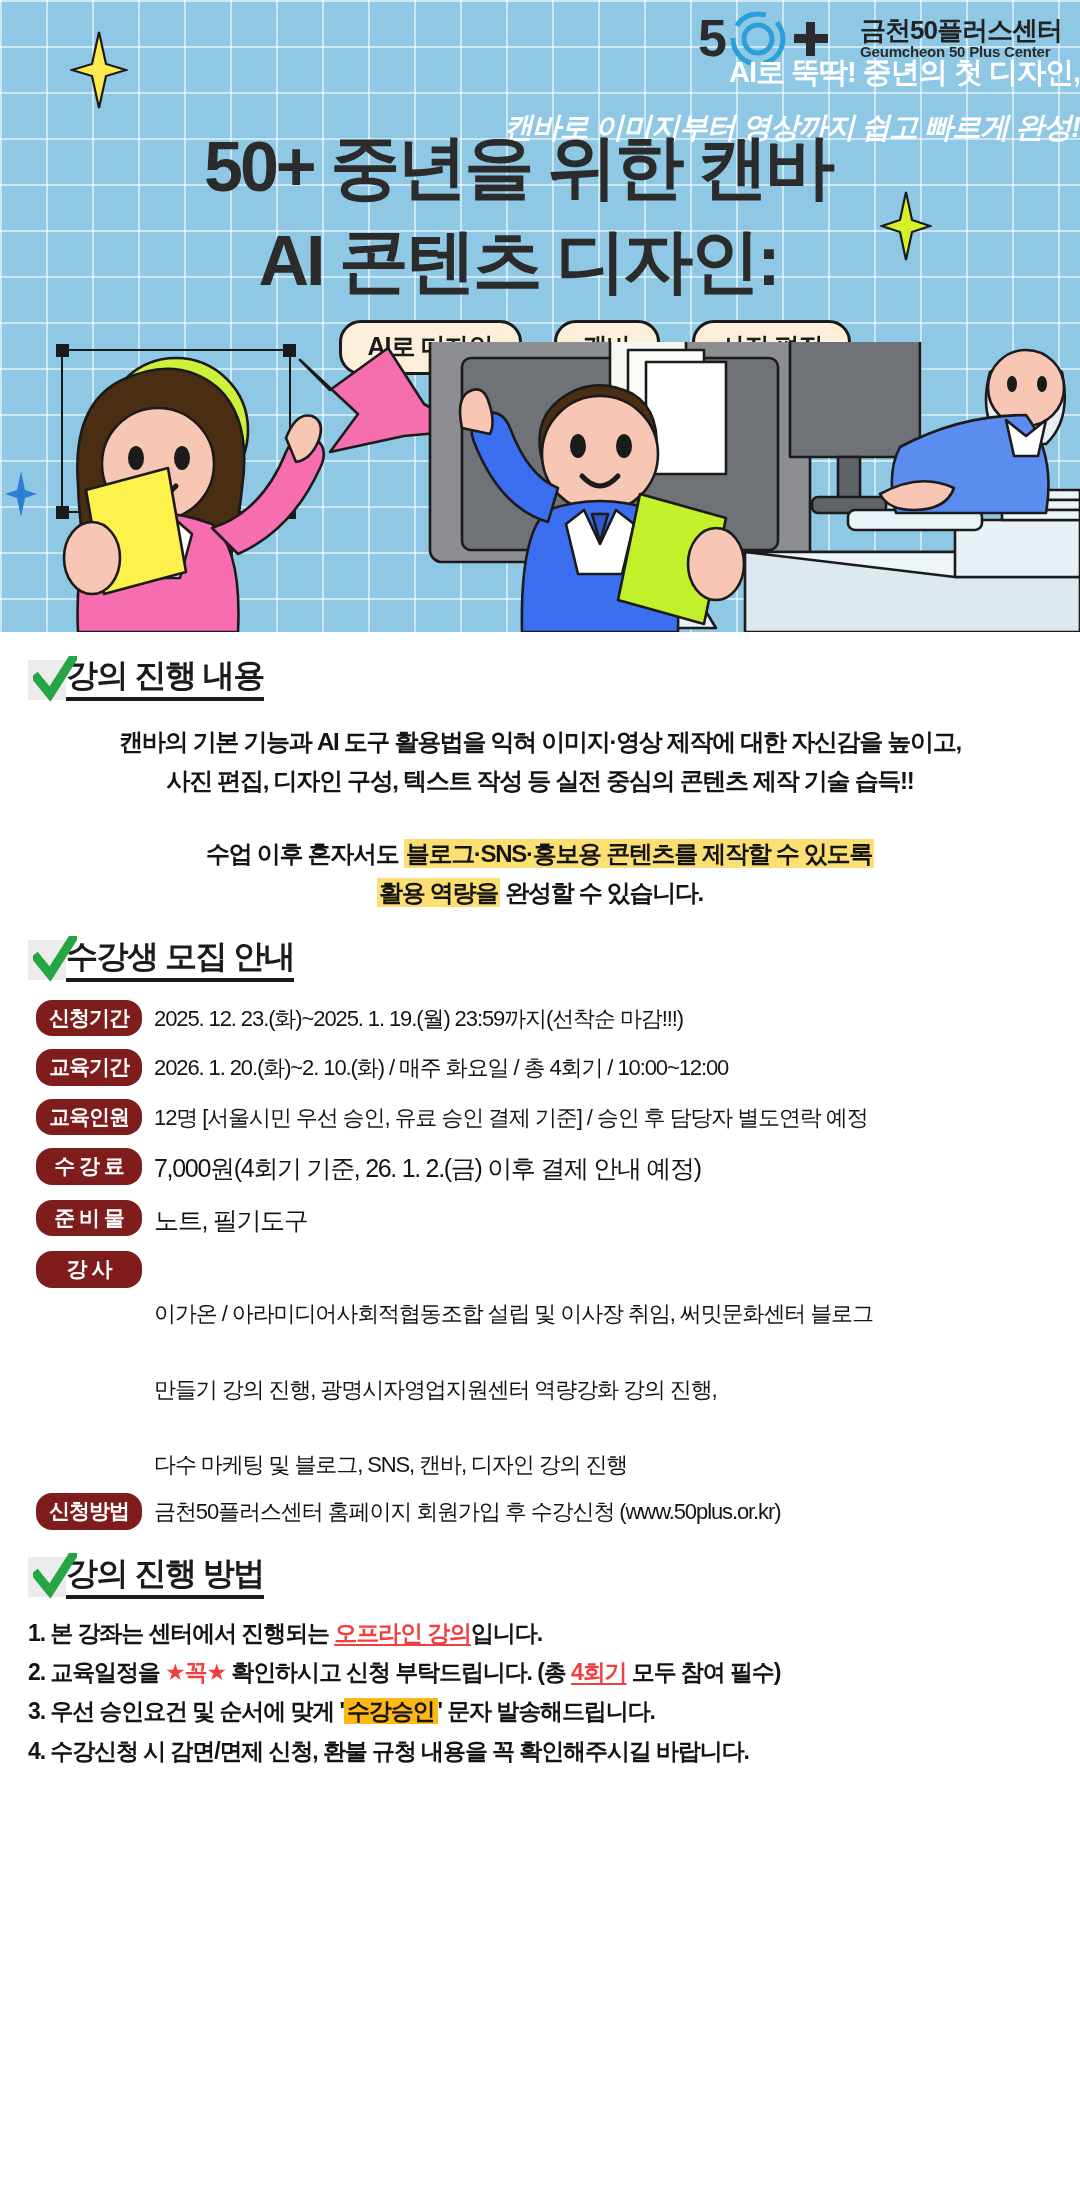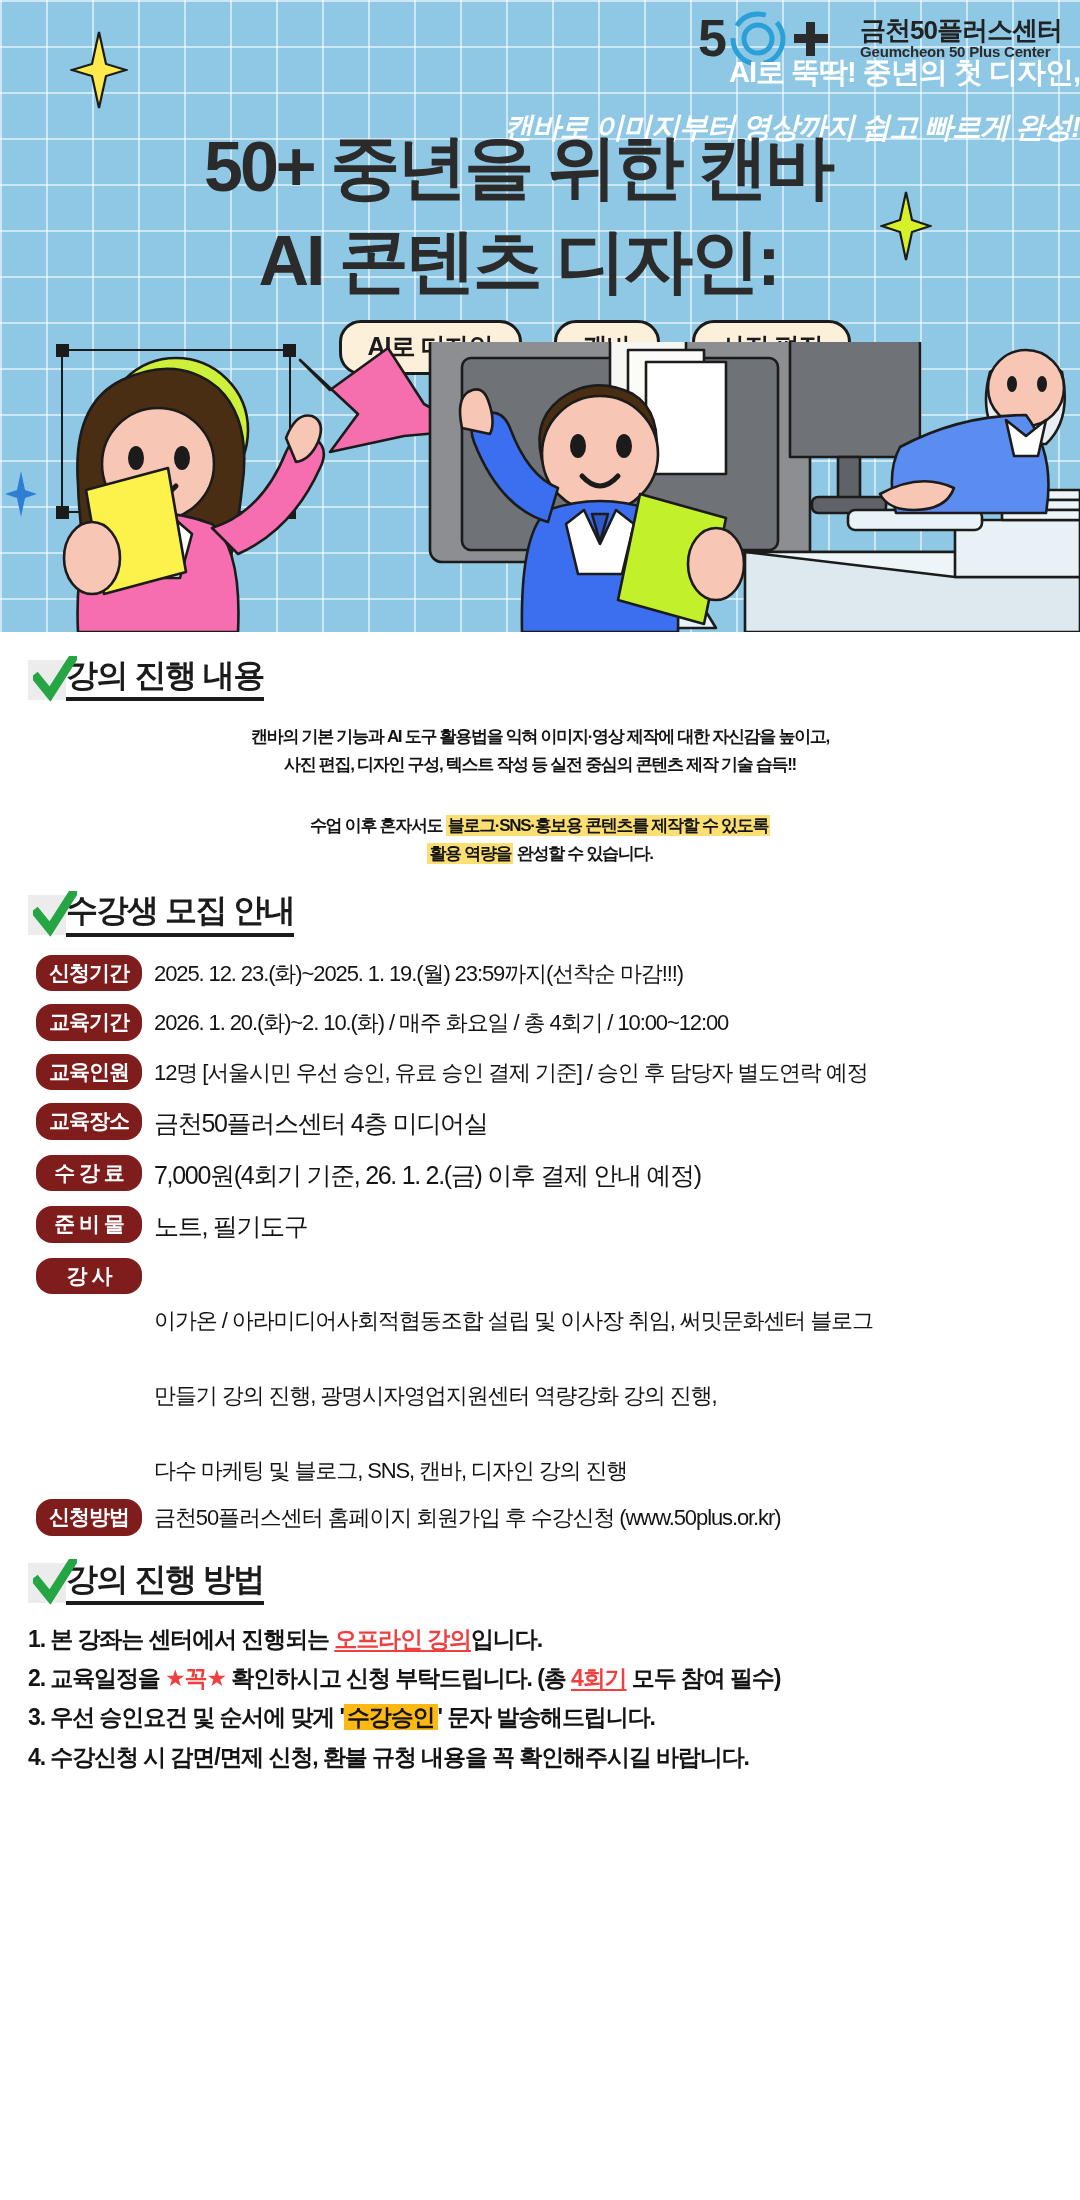--- a/index.html
+++ b/index.html
@@ -118,21 +118,21 @@
   .sec-title {
     font-size: 32px; font-weight: 800; color: #1b1b1b;
     letter-spacing: -1.5px;
     border-bottom: 4px solid #1b1b1b;
     padding-bottom: 4px;
     line-height: 1.1;
   }
 
   .para {
     text-align: center;
-    font-size: 17px; font-weight: 700; color: #141414;
+    font-size: 24px; font-weight: 700; color: #141414;
     letter-spacing: -1.3px;
     line-height: 1.62;
     margin-top: 22px;
   }
   .para2 { margin-top: 34px; }
   .hl { background: #fbdf73; padding: 1px 2px; }
 
   
   .info-list { margin-top: 16px; }
   .info-row {
@@ -379,24 +379,20 @@
       <div class="info-row">
         <span class="tag">교육기간</span>
         <span class="val">2026. 1. 20.(화)~2. 10.(화) / 매주 화요일 / 총 4회기 / 10:00~12:00</span>
       </div>
 
       <div class="info-row">
         <span class="tag">교육인원</span>
         <span class="val">12명 [서울시민 우선 승인, 유료 승인 결제 기준] / 승인 후 담당자 별도연락 예정</span>
       </div>
 
-      <div class="info-row">
-        <span class="tag">교육장소</span>
-        <span class="val big">금천50플러스센터 4층 미디어실</span>
-      </div>
 
       <div class="info-row">
         <span class="tag">수 강 료</span>
         <span class="val big">7,000원(4회기 기준, 26. 1. 2.(금) 이후 결제 안내 예정)</span>
       </div>
 
       <div class="info-row">
         <span class="tag">준 비 물</span>
         <span class="val big">노트, 필기도구</span>
       </div>

